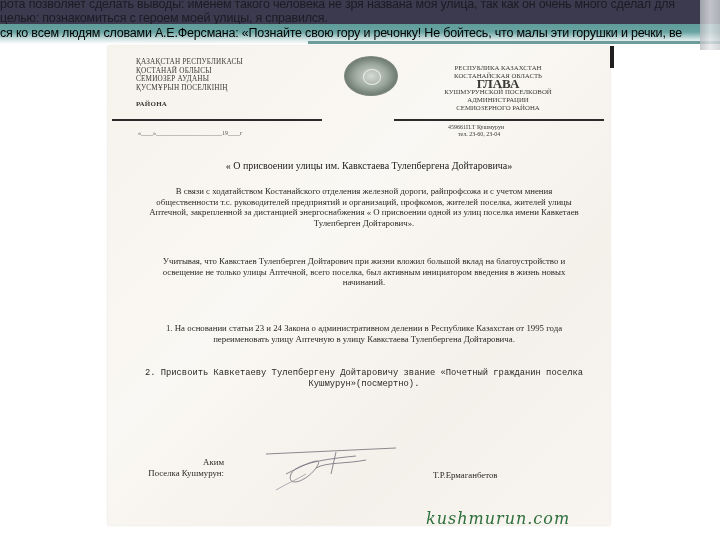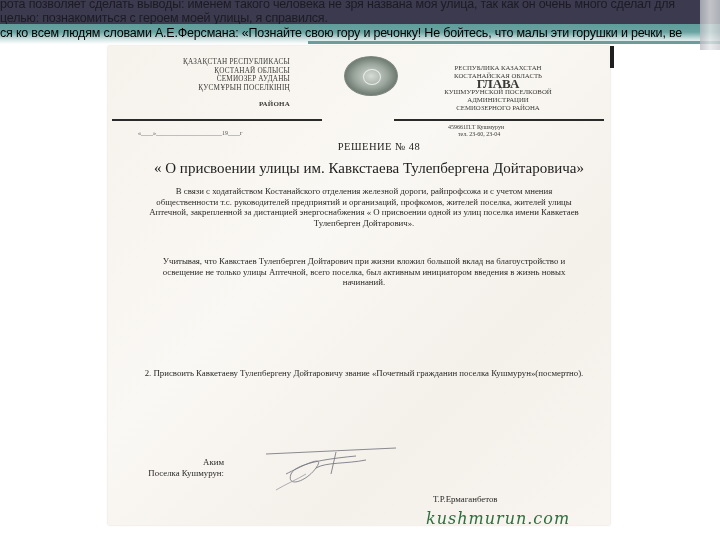--- a/index.html
+++ b/index.html
@@ -36,21 +36,21 @@
   .doc {
     position: absolute; left: 108px; top: 46px; width: 502px; height: 479px;
     background: linear-gradient(135deg, #f6f2ec 0%, #faf8f4 40%, #f4f0ea 70%, #f8f5f0 100%);
     box-shadow: 0 0 2px #d8d2c8;
     color: #2b2a28;
   }
   .doc-edge {
     position: absolute; right: -4px; top: 0; width: 4px; height: 22px; background: #1f1f1f;
   }
   .hdr-left {
-    position: absolute; left: 22px; top: 12px; width: 160px; text-align: right;
+    position: absolute; left: 28px; top: 12px; width: 160px; text-align: left;
     font-size: 7.2px; line-height: 8.5px; letter-spacing: 0.2px; color: #3a3935;
   }
   .hdr-left .akim { display: block; margin-top: 8px; font-weight: bold; font-size: 7px; }
   .hdr-right {
     position: absolute; left: 290px; top: 18px; width: 200px; text-align: center;
     font-size: 6.8px; line-height: 8px; color: #3a3935;
   }
   .hdr-right .glava { font-weight: bold; font-size: 13px; display: block; }
   .emblem {
     position: absolute; left: 236px; top: 10px; width: 54px; height: 40px;
@@ -73,43 +73,43 @@
   }
   .date-line {
     position: absolute; left: 30px; top: 84px; font-size: 6px; color: #555; white-space: pre;
   }
   .title {
     position: absolute; left: 0; top: 95px; width: 100%; text-align: center;
     font-size: 10.5px; letter-spacing: 0.5px; color: #222; padding-left: 40px;
   }
   .subject {
     position: absolute; left: 0; top: 114px; width: 100%; text-align: center;
-    font-size: 15px; color: #222; padding-left: 20px;
+    font-size: 10px; color: #222; padding-left: 20px;
   }
   .para {
     position: absolute; left: 36px; width: 440px; text-align: center;
     font-size: 8.8px; line-height: 10.6px; color: #2a2926;
   }
   .para.p1 { top: 140px; }
   .para.p2 { top: 210px; }
   .para.p3 { top: 258px; }
   .item {
     position: absolute; left: 36px; width: 440px; text-align: center;
     font-size: 8.8px; line-height: 10.6px; color: #2a2926;
   }
   .item.i1 { top: 277px; }
-  .item.i2 { top: 322px; }
+  .item.i2 { top: 322px; font-family: Liberation Mono, monospace; }
   .item.i3 { top: 343px; }
   .item.i4 { top: 374px; }
   .sign-left {
     position: absolute; left: 36px; top: 411px; width: 80px; text-align: right;
     font-size: 8.8px; line-height: 10.6px; color: #2a2926;
   }
   .sign-right {
-    position: absolute; left: 325px; top: 424px; font-size: 8.8px; color: #2a2926; margin-top: 24px;
+    position: absolute; left: 325px; top: 424px; font-size: 8.8px; color: #2a2926;
   }
   .signature {
     position: absolute; left: 148px; top: 398px; width: 150px; height: 50px;
   }
   .watermark {
     position: absolute; left: 318px; top: 463px; font-size: 16px; font-style: italic;
     color: #2e6f3e; letter-spacing: 1px; font-family: "DejaVu Serif", serif;
   }
 </style>
 </head>
@@ -148,26 +148,26 @@
   <div class="rule left"></div>
   <div class="rule right"></div>
 
   <div class="addr">
     <div>459661П.Т Кушмурун</div>
     <div style="padding-left:10px">тел. 23-60, 23-04</div>
   </div>
 
   <div class="date-line">«____»______________________19____г</div>
 
-  <div class="title">РЕШЕНИЕ  № 48</div>
   <div class="subject">« О присвоении улицы им. Кавкстаева Тулепбергена Дойтаровича»</div>
 
   <div class="para p2">Учитывая, что Кавкстаев Тулепберген Дойтарович при жизни вложил большой вклад на благоустройство и освещение не только улицы Аптечной, всего поселка, был активным инициатором введения в жизнь новых начинаний.</div>
   <div class="para p1">В связи с ходатайством Костанайского отделения железной дороги, райпрофсожа и с учетом мнения общественности т.с. руководителей предприятий и организаций, профкомов, жителей поселка, жителей улицы Аптечной, закрепленной за дистанцией энергоснабжения « О присвоении одной из улиц поселка имени Кавкетаев Тулепберген Дойтарович».</div>
 
+  <div class="item i1">1. На основании статьи 23 и 24 Закона о административном делении в Республике Казахстан от 1995 года переименовать улицу Аптечную в улицу Кавкстаева Тулепбергена Дойтаровича.</div>
   <div class="item i2">2. Присвоить Кавкетаеву Тулепбергену Дойтаровичу звание «Почетный гражданин поселка Кушмурун»(посмертно).</div>
 
   <div class="sign-left">
     <div>Аким</div>
     <div>Поселка Кушмурун:</div>
   </div>
 
   <svg class="signature" viewBox="0 0 150 50">
     <path d="M10 10 L140 4" stroke="#8a8a90" stroke-width="1" fill="none"></path>
     <path d="M30 30 C50 20, 70 10, 60 24 C50 38, 30 44, 35 30 C40 18, 80 14, 100 12 M60 24 C70 18, 90 20, 110 16 M80 8 L75 30" stroke="#7b7b85" stroke-width="0.9" fill="none"></path>

